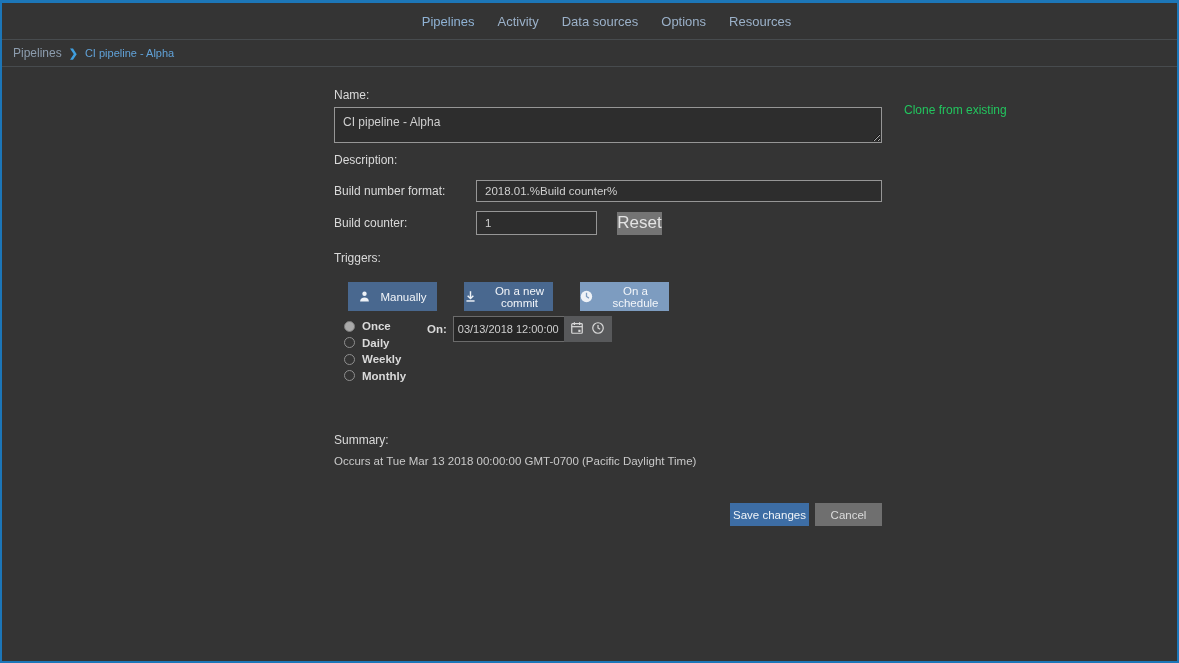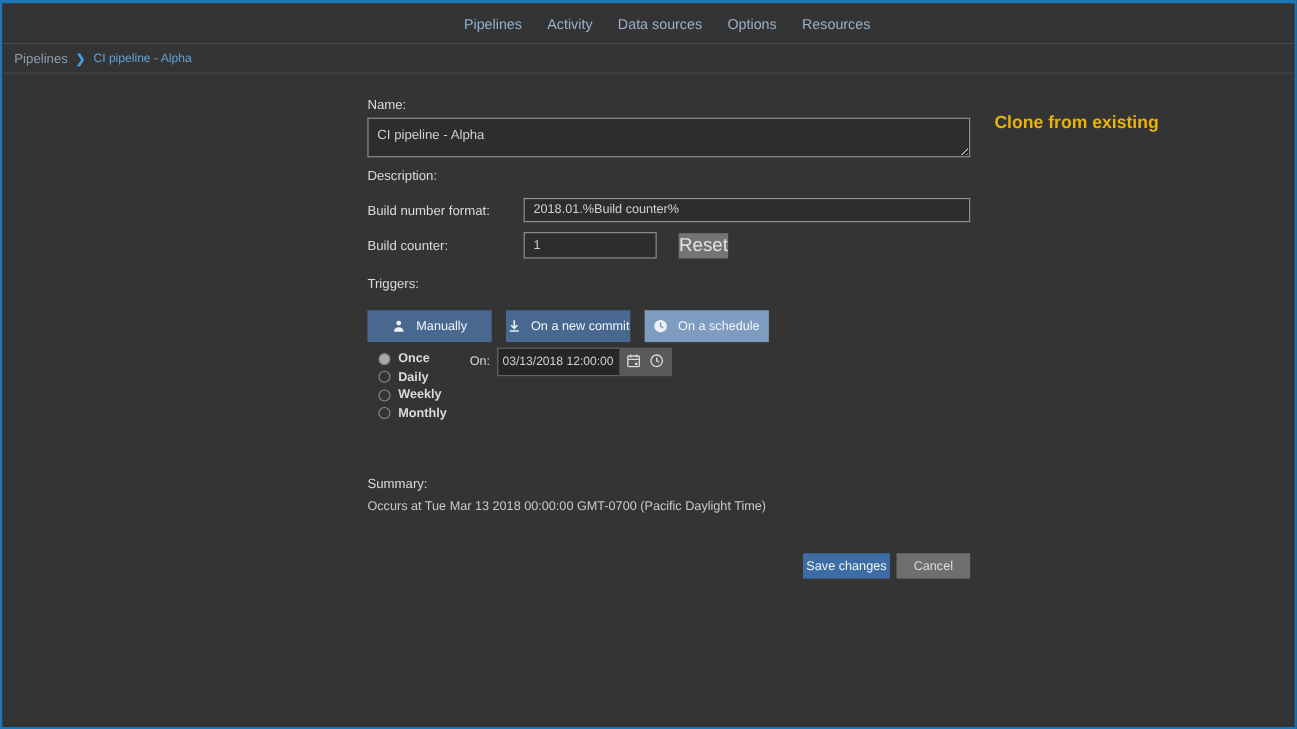--- a/index.html
+++ b/index.html
@@ -91,23 +91,23 @@
   }
   .btn-reset {
     width: 45px; height: 23px; margin-left: 20px;
     background: #747474; color: #e3e3e3; font-size: 17px;
   }
 
   .lbl-triggers { margin-top: 16px; }
 
   .trigger-row { display: flex; gap: 13px; margin-top: 17px; }
   .btn-trigger {
-    width: 113px; height: 29px;
+    width: 89px; height: 29px;
     background: #49688f; color: #f2f5f9;
-    font-size: 11.5px; gap: 9px;
+    font-size: 11.5px; gap: 9px; margin-left: 14px;
   }
   .btn-trigger.selected { background: #7d9cc0; }
   .btn-trigger svg { display: block; }
 
   .lbl-freq { margin-top: 26px; }
 
   .freq-area { display: flex; margin-top: 7px; }
   .radio-col { margin-left: 10px; width: 83px; }
   .radio-item {
     display: flex; align-items: center; gap: 7px;
@@ -115,21 +115,21 @@
   }
   .radio-dot {
     width: 11px; height: 11px; border-radius: 50%;
     border: 1px solid #8f8f8f; background: transparent;
     flex: 0 0 auto;
   }
   .radio-item.checked .radio-dot { background: #a9a9a9; border-color: #7c7c7c; }
   .radio-item span.rlabel { font-size: 11.5px; font-weight: bold; color: #dadada; }
 
   .on-row { display: flex; align-items: center; height: 26px; margin-top: -2px; }
-  .on-label { font-size: 11.5px; font-weight: normal; color: #dadada; margin-right: 6px; }
+  .on-label { font-size: 11.5px; font-weight: bold; color: #dadada; margin-right: 6px; }
   .datetime { display: flex; height: 26px; }
   .dt-input {
     width: 111px; height: 26px;
     background: #262626; border: 1px solid #6b6b6b; border-right: none;
     color: #cfcfcf; font-family: "Liberation Sans", sans-serif;
     font-size: 11px; padding: 0 4px; outline: none;
   }
   .dt-icons {
     width: 48px; background: #58595b;
     display: flex; align-items: center; justify-content: space-evenly;
@@ -138,21 +138,21 @@
 
   .lbl-summary { margin-top: 49px; }
   .summary-text { font-size: 11.5px; color: #c9c9c9; margin-top: 8px; }
 
   .actions { display: flex; justify-content: flex-end; gap: 6px; margin-top: 36px; }
   .btn-save   { width: 79px; height: 23px; background: #3d6da4; color: #f0f4f8; font-size: 11.5px; }
   .btn-cancel { width: 67px; height: 23px; background: #6f6f6f; color: #dcdcdc; font-size: 11.5px; }
 
   .clone-link {
     position: absolute; left: 902px; top: 100px;
-    font-size: 16px; font-weight: bold; color: #eab308; cursor: pointer;
+    font-size: 12px; font-weight: normal; color: #22c55e; cursor: pointer;
   }
 </style>
 </head>
 <body>
 
 <div class="app">
 
   <div class="topnav">
     <a class="active">Pipelines</a>
     <a>Activity</a>

